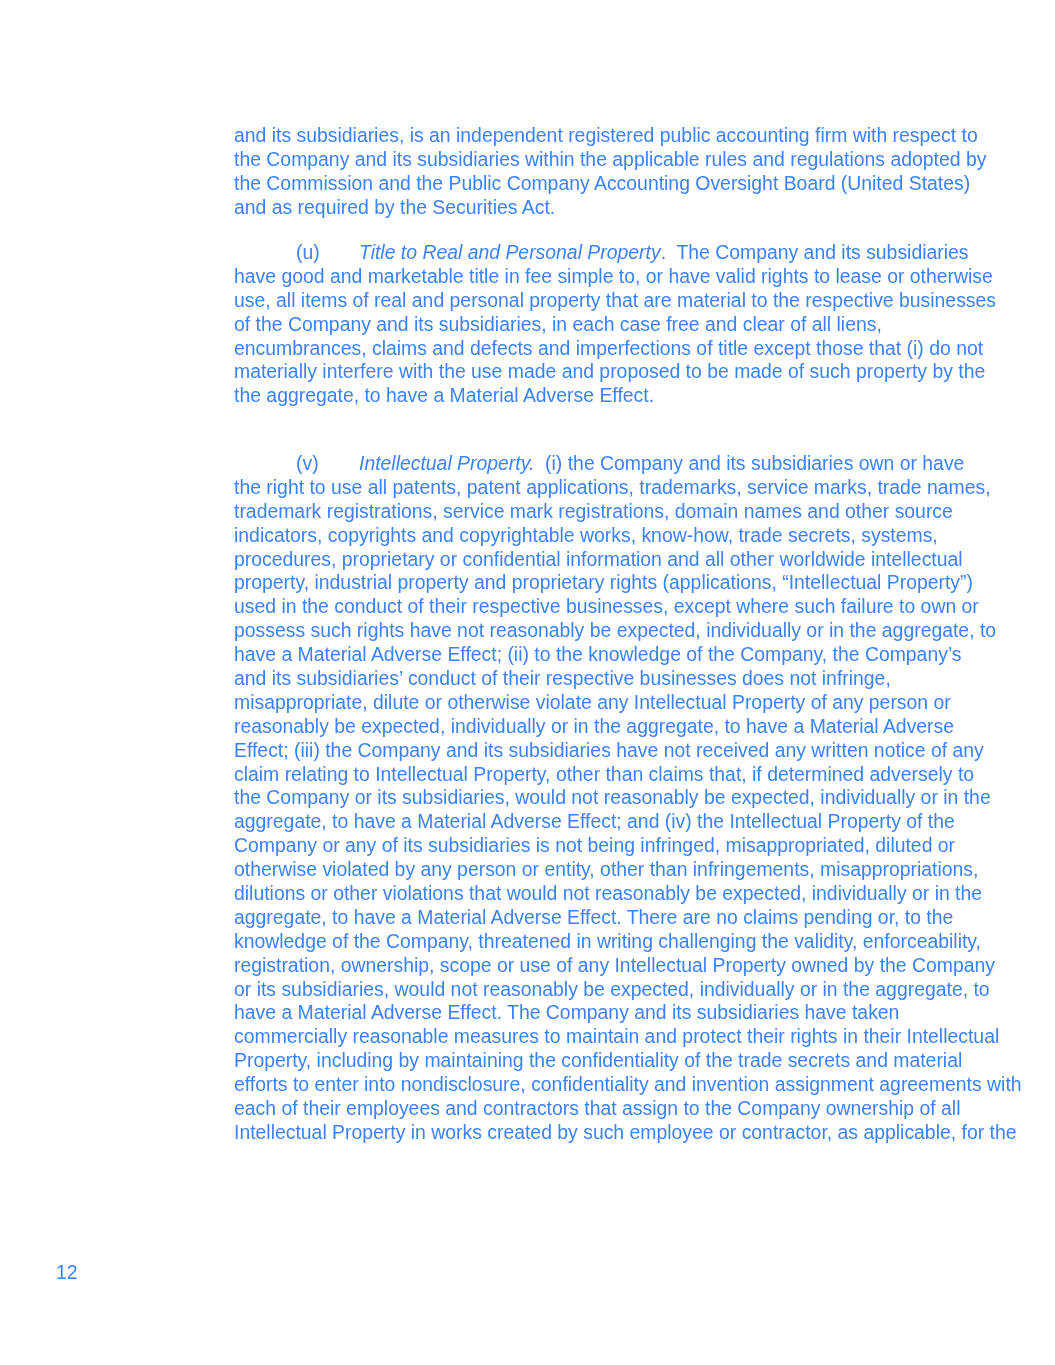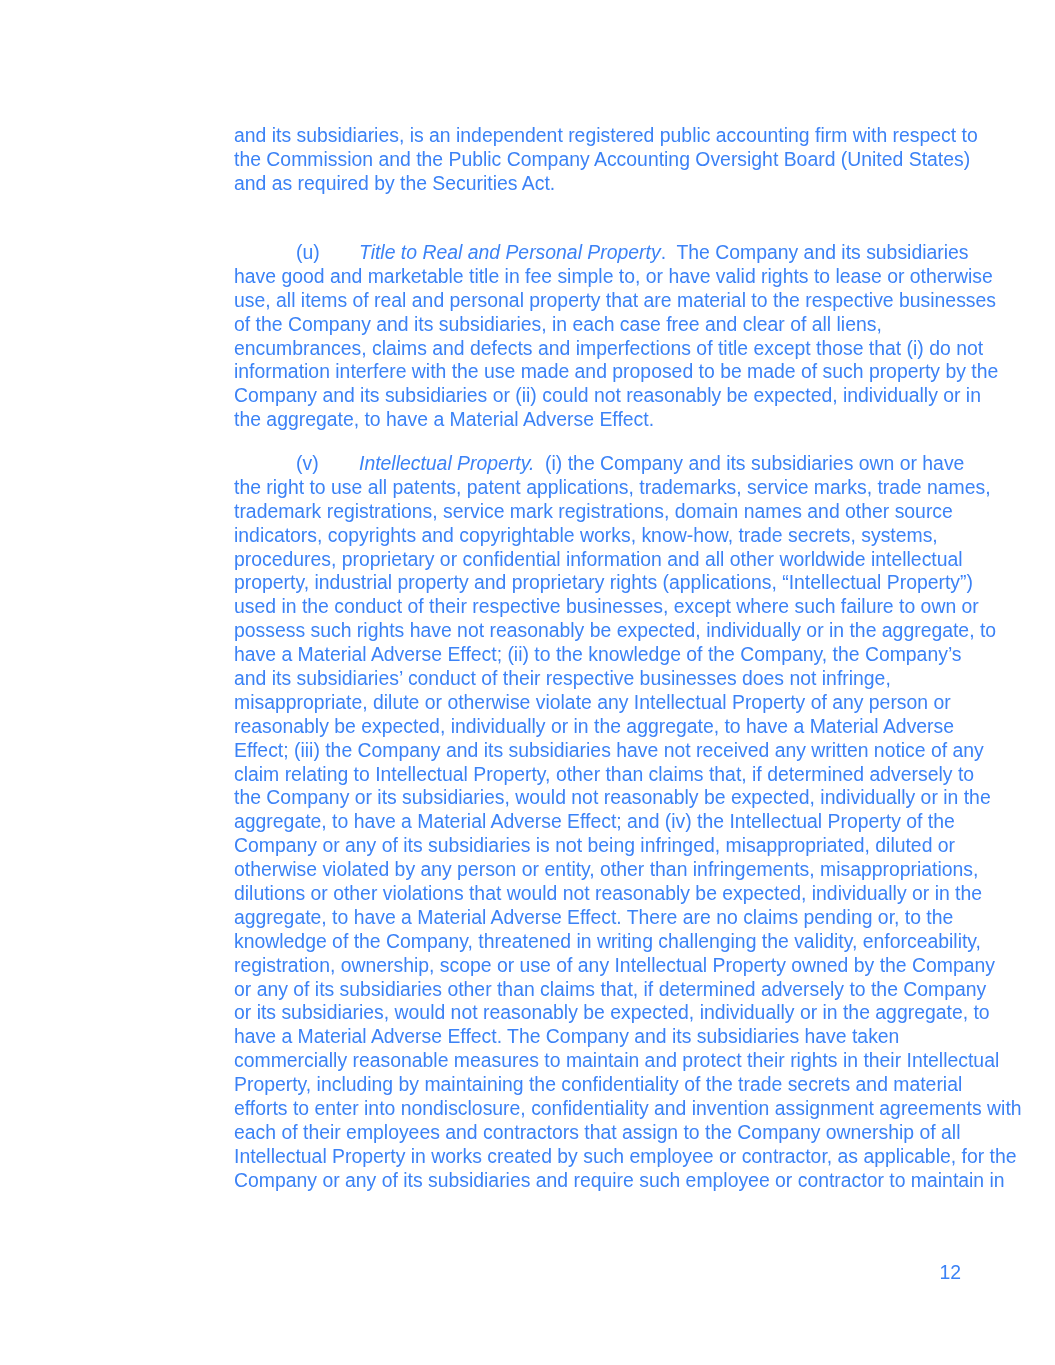--- a/index.html
+++ b/index.html
@@ -12,41 +12,41 @@
     margin-left: 48px;
   }
   .block { position: absolute; left: 186px; width: 760px; }
   .line { height: 23.9px; line-height: 23.9px; white-space: nowrap; }
   .indent { display: inline-block; width: 62px; }
   .label { display: inline-block; width: 63px; }
   .heading { font-style: italic; }
   #p1 { top: 124px; }
   #p2 { top: 241px; }
   #p3 { top: 452px; }
-  .page-number { position: absolute; top: 1260px; left: 0; width: 905px; text-align: right; line-height: 24px; padding-left: 8px; }
+  .page-number { position: absolute; top: 1260px; left: 0; width: 905px; text-align: left; line-height: 24px; padding-left: 8px; }
 </style>
 </head>
 <body>
 
 <div class="page">
 
   <div class="block" id="p1">
     <div class="line">and its subsidiaries, is an independent registered public accounting firm with respect to</div>
+    <div class="line">the Company and its subsidiaries within the applicable rules and regulations adopted by</div>
     <div class="line">the Commission and the Public Company Accounting Oversight Board (United States)</div>
     <div class="line">and as required by the Securities Act.</div>
   </div>
 
   <div class="block" id="p2">
     <div class="line"><span class="indent"></span><span class="label">(u)</span><span class="heading">Title to Real and Personal Property</span><span>.</span><span style="white-space:pre">  The Company and its subsidiaries</span></div>
     <div class="line">have good and marketable title in fee simple to, or have valid rights to lease or otherwise</div>
     <div class="line">use, all items of real and personal property that are material to the respective businesses</div>
     <div class="line">of the Company and its subsidiaries, in each case free and clear of all liens,</div>
     <div class="line">encumbrances, claims and defects and imperfections of title except those that (i) do not</div>
-    <div class="line">information interfere with the use made and proposed to be made of such property by the</div>
-    <div class="line">Company and its subsidiaries or (ii) could not reasonably be expected, individually or in</div>
+    <div class="line">materially interfere with the use made and proposed to be made of such property by the</div>
     <div class="line">the aggregate, to have a Material Adverse Effect.</div>
   </div>
 
   <div class="block" id="p3">
     <div class="line"><span class="indent"></span><span class="label">(v)</span><span class="heading">Intellectual Property.</span><span style="white-space:pre">  (i) the Company and its subsidiaries own or have</span></div>
     <div class="line">the right to use all patents, patent applications, trademarks, service marks, trade names,</div>
     <div class="line">trademark registrations, service mark registrations, domain names and other source</div>
     <div class="line">indicators, copyrights and copyrightable works, know-how, trade secrets, systems,</div>
     <div class="line">procedures, proprietary or confidential information and all other worldwide intellectual</div>
     <div class="line">property, industrial property and proprietary rights (applications, “Intellectual Property”)</div>
@@ -59,25 +59,23 @@
     <div class="line">Effect; (iii) the Company and its subsidiaries have not received any written notice of any</div>
     <div class="line">claim relating to Intellectual Property, other than claims that, if determined adversely to</div>
     <div class="line">the Company or its subsidiaries, would not reasonably be expected, individually or in the</div>
     <div class="line">aggregate, to have a Material Adverse Effect; and (iv) the Intellectual Property of the</div>
     <div class="line">Company or any of its subsidiaries is not being infringed, misappropriated, diluted or</div>
     <div class="line">otherwise violated by any person or entity, other than infringements, misappropriations,</div>
     <div class="line">dilutions or other violations that would not reasonably be expected, individually or in the</div>
     <div class="line">aggregate, to have a Material Adverse Effect. There are no claims pending or, to the</div>
     <div class="line">knowledge of the Company, threatened in writing challenging the validity, enforceability,</div>
     <div class="line">registration, ownership, scope or use of any Intellectual Property owned by the Company</div>
-    <div class="line">or any of its subsidiaries other than claims that, if determined adversely to the Company</div>
     <div class="line">or its subsidiaries, would not reasonably be expected, individually or in the aggregate, to</div>
     <div class="line">have a Material Adverse Effect. The Company and its subsidiaries have taken</div>
     <div class="line">commercially reasonable measures to maintain and protect their rights in their Intellectual</div>
     <div class="line">Property, including by maintaining the confidentiality of the trade secrets and material</div>
     <div class="line">efforts to enter into nondisclosure, confidentiality and invention assignment agreements with</div>
     <div class="line">each of their employees and contractors that assign to the Company ownership of all</div>
     <div class="line">Intellectual Property in works created by such employee or contractor, as applicable, for the</div>
-    <div class="line">Company or any of its subsidiaries and require such employee or contractor to maintain in</div>
   </div>
 
   <div class="page-number">12</div>
 </div>
 
 </body></html>

